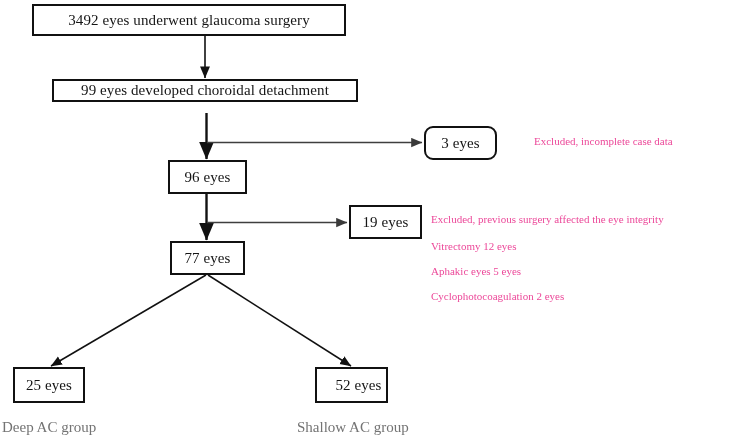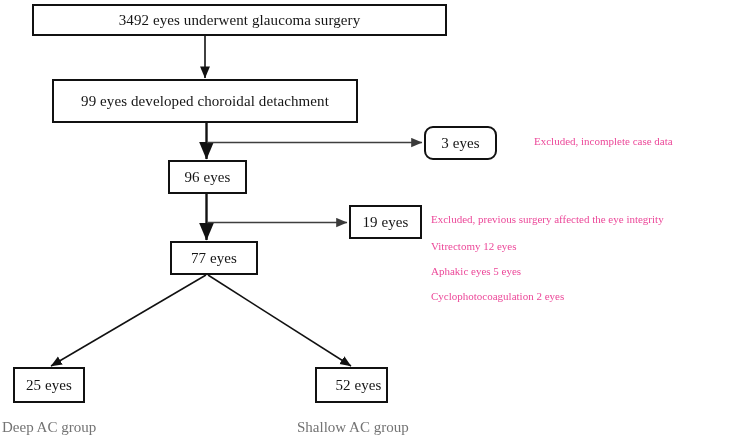--- a/index.html
+++ b/index.html
@@ -76,25 +76,25 @@
 
     <line x1="206.5" y1="194" x2="206.5" y2="240" stroke="#111111" stroke-width="2.4" marker-end="url(#arrow)"></line>
 
     <line x1="207" y1="222.5" x2="347" y2="222.5" stroke="#3f3f3f" stroke-width="1.5" marker-end="url(#arrowthin)"></line>
 
     <line x1="206" y1="275" x2="51" y2="366" stroke="#111111" stroke-width="1.5" marker-end="url(#arrow)"></line>
 
     <line x1="208" y1="275" x2="351" y2="366" stroke="#111111" stroke-width="1.5" marker-end="url(#arrow)"></line>
   </svg>
 
-  <div class="node" style="left:32px; top:4px; width:415px; height:32px;">
+  <div class="node" style="left:32px; top:4px; width:314px; height:32px;">
     <span>3492 eyes underwent glaucoma surgery</span>
   </div>
 
-  <div class="node" style="left:52px; top:79px; width:306px; height:44px;">
+  <div class="node" style="left:52px; top:79px; width:306px; height:23px;">
     <span>99 eyes developed choroidal detachment</span>
   </div>
 
   <div class="node" style="left:424px; top:126px; width:73px; height:34px;border-radius:9px;">
     <span>3 eyes</span>
   </div>
 
   <div class="note" style="left:534px; top:135px;">
     <span>Excluded, incomplete case data</span>
   </div>
@@ -116,21 +116,21 @@
   </div>
 
   <div class="note" style="left:431px; top:265px;text-align:center;">
     <span>Aphakic eyes 5 eyes</span>
   </div>
 
   <div class="note" style="left:431px; top:290px;">
     <span>Cyclophotocoagulation 2 eyes</span>
   </div>
 
-  <div class="node" style="left:170px; top:241px; width:88px; height:34px;">
+  <div class="node" style="left:170px; top:241px; width:75px; height:34px;">
     <span>77 eyes</span>
   </div>
 
   <div class="node" style="left:13px; top:367px; width:72px; height:36px;">
     <span>25 eyes</span>
   </div>
 
   <div class="node" style="left:315px; top:367px; width:73px; height:36px;padding-left:14px;">
     <span>52 eyes</span>
   </div>

